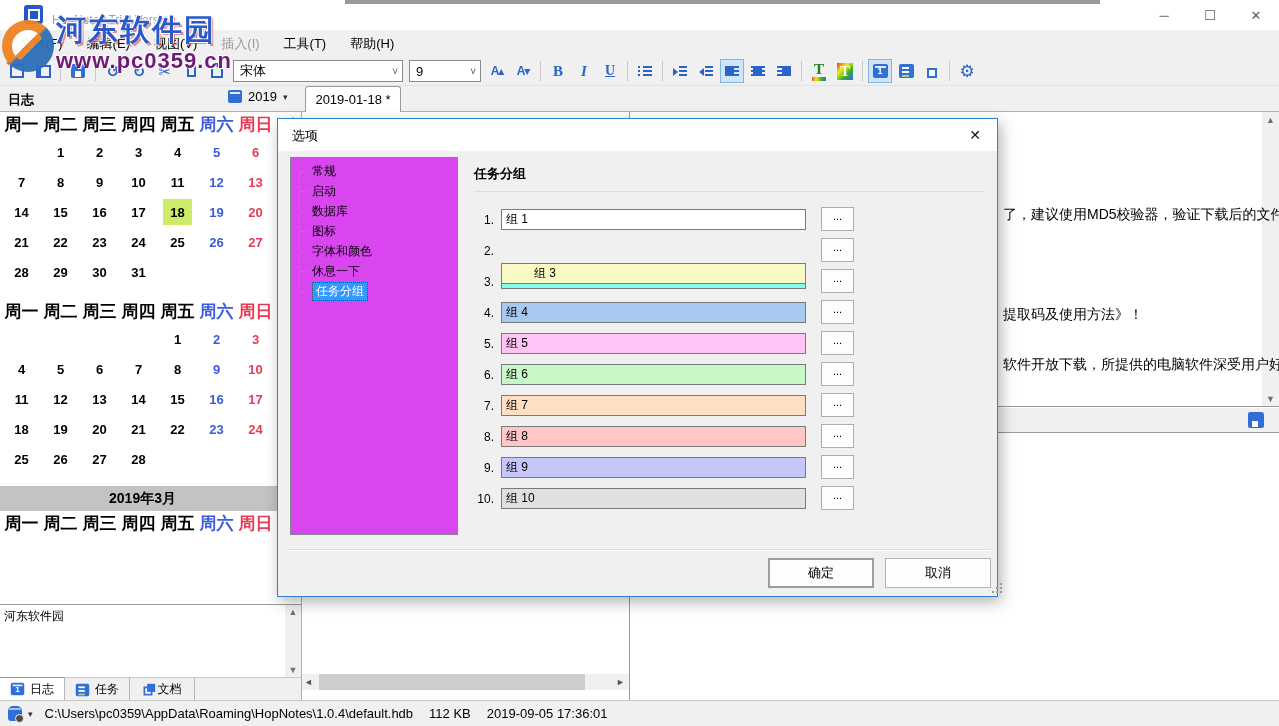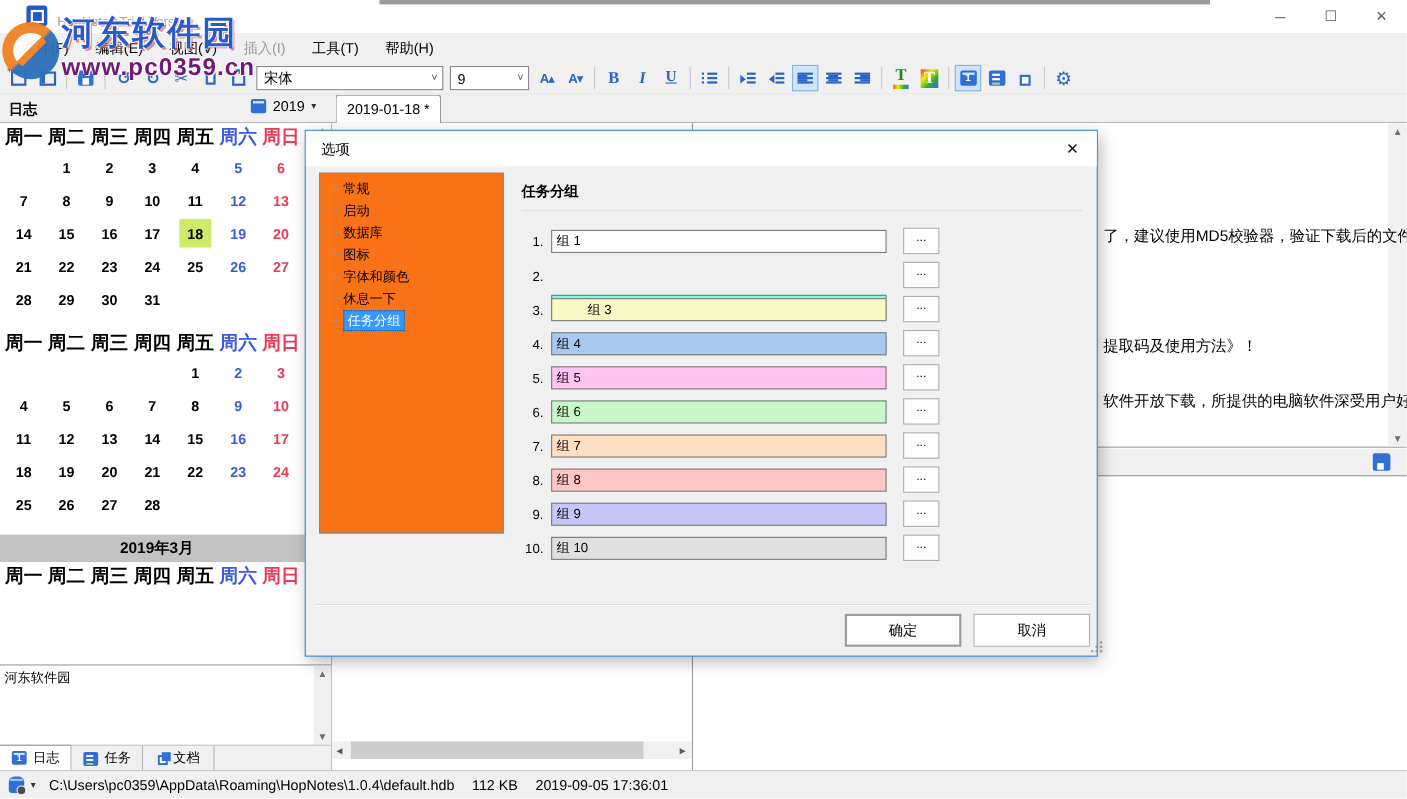--- a/index.html
+++ b/index.html
@@ -131,21 +131,21 @@
   .statusbar { position:absolute; left:0; top:700px; width:1279px; height:26px; background:#f0f0f0; border-top:1px solid #c8c8c8; display:flex; align-items:center; padding-left:8px; gap:6px; }
   .sb-caret { font-size:9px; color:#333; }
   .sb-text { font-size:13px; color:#000; margin-left:6px; }
   .sb-text span { margin-right:16px; }
 
   
   .dialog { position:absolute; left:277px; top:118px; width:721px; height:479px; background:#f0f0f0; border:1px solid #2f81d5; box-shadow:3px 5px 14px rgba(0,0,0,.3); z-index:40; }
   .dlg-titlebar { position:absolute; left:0; top:0; width:719px; height:32px; background:#fff; }
   .dlg-title { position:absolute; left:14px; top:8px; font-size:13px; color:#000; }
   .dlg-close { position:absolute; right:0; top:0; width:44px; height:32px; display:flex; align-items:center; justify-content:center; font-size:14px; color:#111; }
-  .dlg-tree { position:absolute; left:12px; top:38px; width:168px; height:328px; background:#f97316; border:1px solid #828790; padding-top:3px; }
+  .dlg-tree { position:absolute; left:12px; top:38px; width:168px; height:378px; background:#d946ef; border:1px solid #828790; padding-top:3px; }
   .tree-line { position:absolute; left:8px; top:13px; height:121px; border-left:1px dotted #9a9a9a; }
   .tree-item { position:relative; height:20px; display:flex; align-items:center; padding-left:8px; font-size:12px; color:#000; }
   .tree-dots { display:inline-block; width:9px; border-top:1px dotted #9a9a9a; margin-right:4px; }
   .tree-label.selected { background:#3399ff; color:#fff; border:1px dotted #204f80; padding:0 3px; }
   .dlg-section-title { position:absolute; left:196px; top:46px; font-size:13px; font-weight:bold; color:#000; }
   .dlg-sep-top { position:absolute; left:196px; top:72px; width:510px; height:1px; background:#dcdcdc; }
   .grp-num { position:absolute; width:24px; text-align:right; font-size:12px; color:#000; }
   .grp-input { position:absolute; width:305px; height:21px; border:1px solid #7a7a7a; font-size:12px; padding:0 4px; font-family:"Liberation Sans","DejaVu Sans",sans-serif; color:#000; }
   .grp-more { position:absolute; width:33px; height:24px; background:#fdfdfd; border:1px solid #adadad; font-size:11px; line-height:1; color:#000; text-align:center; padding-bottom:6px; }
   .dlg-sep-bottom { position:absolute; left:8px; top:430px; width:705px; height:1px; background:#dcdcdc; box-shadow:0 1px 0 #fff; }
@@ -505,21 +505,21 @@
     <div class="dlg-section-title">任务分组</div>
     <div class="dlg-sep-top"></div>
     <div id="dlg-groups">
         <span class="grp-num" style="left: 192px; top: 94px;">1.</span>
         <input class="grp-input" type="text" readonly="" value="组 1" style="left: 223px; top: 90px; background: rgb(255, 255, 255);">
         <button class="grp-more" style="left: 543px; top: 88px;">...</button>
         <span class="grp-num" style="left: 192px; top: 125px;">2.</span>
         <input class="grp-input" type="text" readonly="" value="组 2" style="left: 223px; top: 121px; background: rgb(128, 255, 238); margin-top: 28px;">
         <button class="grp-more" style="left: 543px; top: 119px;">...</button>
         <span class="grp-num" style="left: 192px; top: 156px;">3.</span>
-        <input class="grp-input" type="text" readonly="" value="组 3" style="left: 223px; top: 152px; background: rgb(249, 249, 197); padding-left: 32px;">
+        <input class="grp-input" type="text" readonly="" value="组 3" style="left: 223px; top: 144px; background: rgb(249, 249, 197); padding-left: 32px;">
         <button class="grp-more" style="left: 543px; top: 150px;">...</button>
         <span class="grp-num" style="left: 192px; top: 187px;">4.</span>
         <input class="grp-input" type="text" readonly="" value="组 4" style="left: 223px; top: 183px; background: rgb(167, 201, 239);">
         <button class="grp-more" style="left: 543px; top: 181px;">...</button>
         <span class="grp-num" style="left: 192px; top: 218px;">5.</span>
         <input class="grp-input" type="text" readonly="" value="组 5" style="left: 223px; top: 214px; background: rgb(255, 195, 244);">
         <button class="grp-more" style="left: 543px; top: 212px;">...</button>
         <span class="grp-num" style="left: 192px; top: 249px;">6.</span>
         <input class="grp-input" type="text" readonly="" value="组 6" style="left: 223px; top: 245px; background: rgb(200, 247, 200);">
         <button class="grp-more" style="left: 543px; top: 243px;">...</button>

